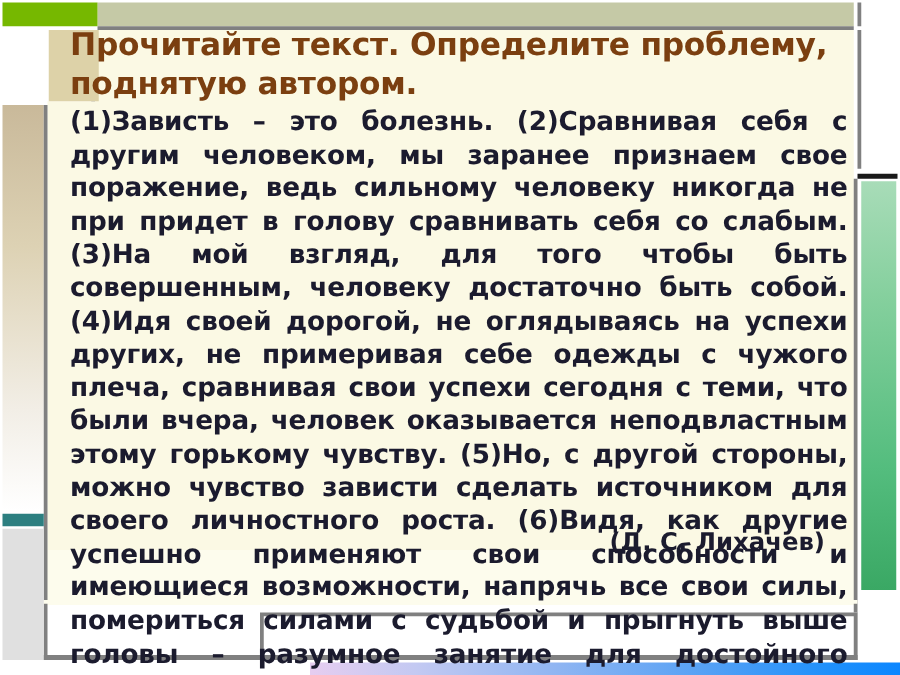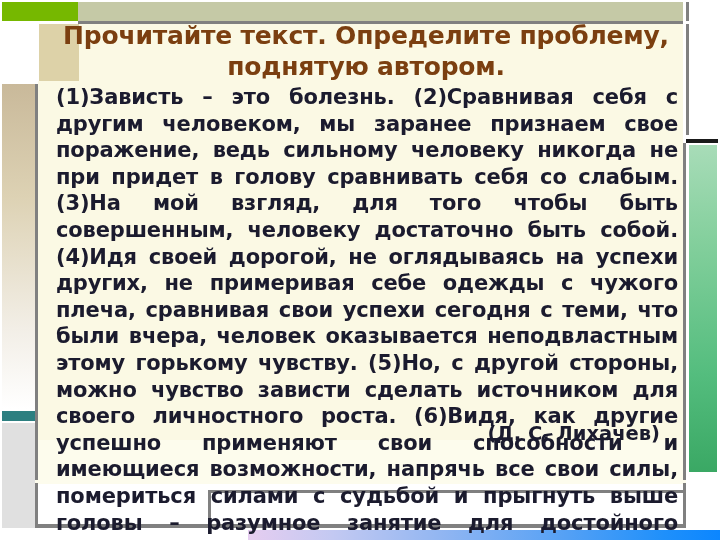--- a/index.html
+++ b/index.html
@@ -232,21 +232,21 @@
     height: 12px;
     background: #ffffff;
   }
 
   
   .title {
     position: absolute;
     left: 56px;
     top: 20px;
     width: 620px;
-    text-align: center;
+    text-align: left;
     color: #7b3f10;
     font-family: "DejaVu Sans", sans-serif;
     font-weight: bold;
     font-size: 25px;
     line-height: 31px;
     letter-spacing: -0.2px;
   }
 
   .body-text {
     position: absolute;

